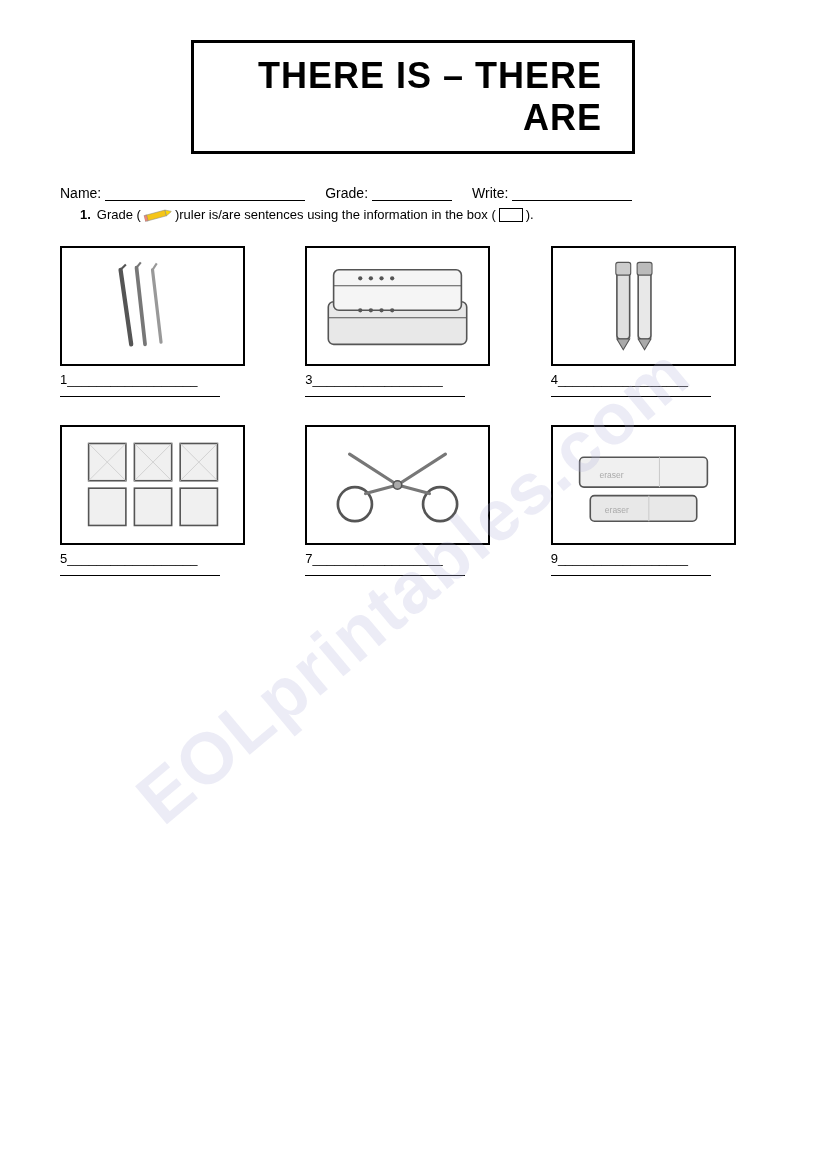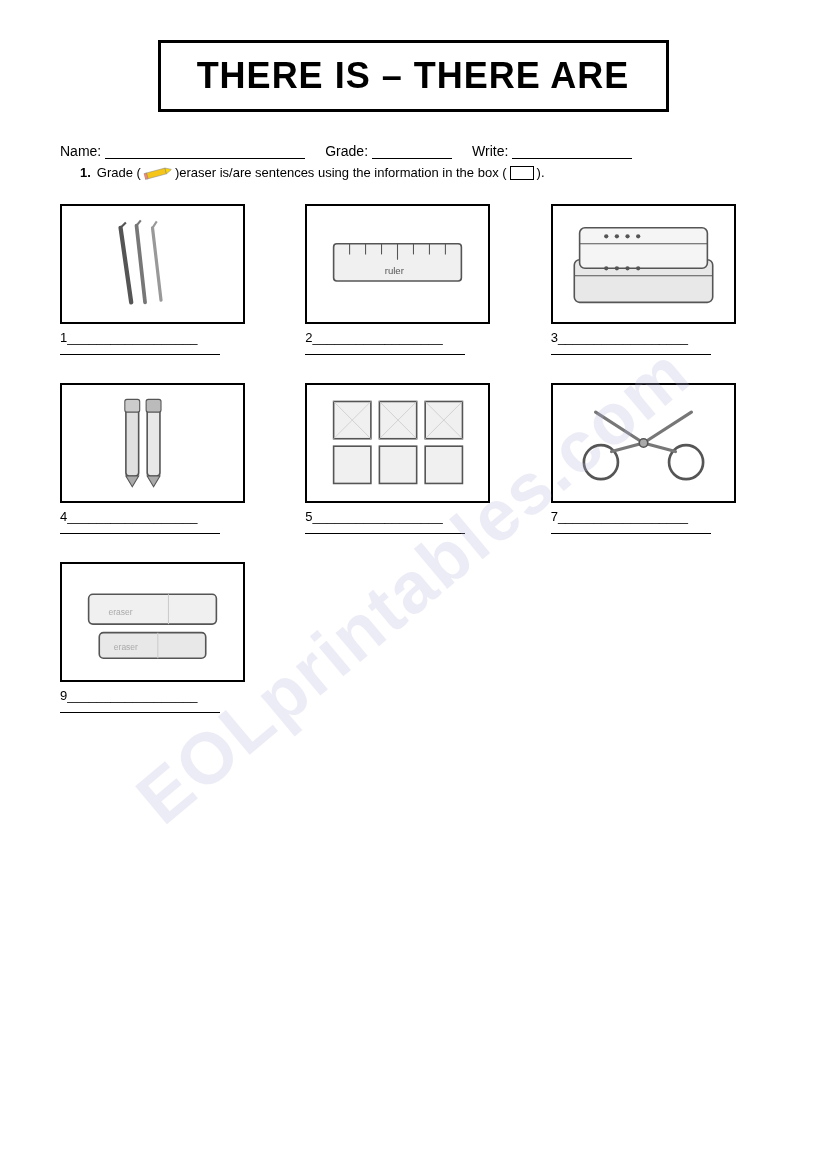--- a/index.html
+++ b/index.html
@@ -24,23 +24,23 @@
       color: rgba(180, 180, 220, 0.25);
       white-space: nowrap;
       pointer-events: none;
       z-index: 10;
       letter-spacing: 2px;
     }
 
     .title-box {
       border: 3px solid #000;
       padding: 12px 30px;
-      text-align: center;
+      text-align: right;
       margin: 0 auto 30px auto;
-      width: 511px;
+      width: 444px;
     }
 
     .title-text {
       font-size: 36px;
       font-weight: bold;
       letter-spacing: 1px;
     }
 
     .info-line {
       display: flex;
@@ -145,21 +145,21 @@
 
 <div class="instruction-row">
   <span class="instruction-number">1.</span>
   <span>Grade (</span>
 
   <svg width="28" height="14" viewBox="0 0 28 14" style="margin:0 3px;transform:rotate(-15deg)">
     <rect x="2" y="4" width="20" height="6" fill="#f5c518" stroke="#888" stroke-width="0.5"></rect>
     <polygon points="22,4 28,7 22,10" fill="#ffd700" stroke="#888" stroke-width="0.5"></polygon>
     <rect x="0" y="4" width="3" height="6" fill="#e87" stroke="#888" stroke-width="0.5"></rect>
   </svg>
-  <span>)eraser is/are sentences using the information in the box (</span>
+  <span>)ruler is/are sentences using the information in the box (</span>
   <span class="box-indicator"></span>
   <span>).</span>
 </div>
 
 <div class="images-grid">
 
   <div class="image-cell">
     <div class="image-frame">
       <svg width="170" height="108" viewBox="0 0 170 108" class="svg-item">
 
@@ -168,38 +168,20 @@
         <line x1="85" y1="20" x2="93" y2="88" stroke="#999" stroke-width="3" stroke-linecap="round"></line>
 
         <line x1="55" y1="20" x2="60" y2="15" stroke="#555" stroke-width="2"></line>
         <line x1="70" y1="18" x2="74" y2="13" stroke="#777" stroke-width="2"></line>
         <line x1="85" y1="20" x2="89" y2="14" stroke="#999" stroke-width="2"></line>
       </svg>
     </div>
     <div class="image-label">1__________________</div>
   </div>
 
-  <div class="image-cell">
-    <div class="image-frame">
-      <svg width="170" height="108" viewBox="0 0 170 108" class="svg-item">
-
-        <rect x="25" y="35" width="120" height="35" rx="3" fill="#f0f0f0" stroke="#555" stroke-width="1.5"></rect>
-
-        <line x1="40" y1="35" x2="40" y2="45" stroke="#555" stroke-width="1"></line>
-        <line x1="55" y1="35" x2="55" y2="45" stroke="#555" stroke-width="1"></line>
-        <line x1="70" y1="35" x2="70" y2="45" stroke="#555" stroke-width="1"></line>
-        <line x1="85" y1="35" x2="85" y2="50" stroke="#555" stroke-width="1"></line>
-        <line x1="100" y1="35" x2="100" y2="45" stroke="#555" stroke-width="1"></line>
-        <line x1="115" y1="35" x2="115" y2="45" stroke="#555" stroke-width="1"></line>
-        <line x1="130" y1="35" x2="130" y2="45" stroke="#555" stroke-width="1"></line>
-        <text x="82" y="63" font-size="9" fill="#555" text-anchor="middle">ruler</text>
-      </svg>
-    </div>
-    <div class="image-label">2__________________</div>
-  </div>
 
   <div class="image-cell">
     <div class="image-frame">
       <svg width="170" height="108" viewBox="0 0 170 108" class="svg-item">
 
         <rect x="20" y="50" width="130" height="40" rx="5" fill="#e8e8e8" stroke="#555" stroke-width="1.5"></rect>
         <line x1="20" y1="65" x2="150" y2="65" stroke="#555" stroke-width="1"></line>
         <rect x="25" y="20" width="120" height="38" rx="5" fill="#f5f5f5" stroke="#555" stroke-width="1.5"></rect>
         <line x1="25" y1="35" x2="145" y2="35" stroke="#555" stroke-width="1"></line>
 

